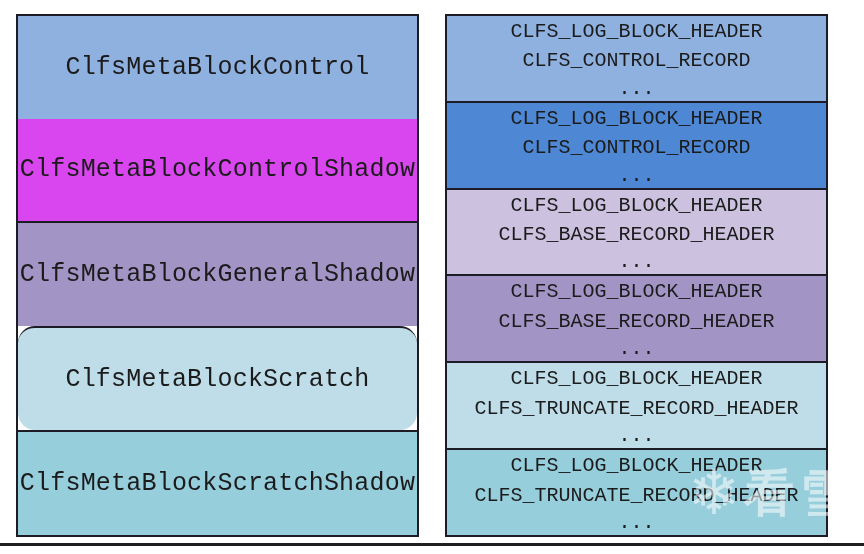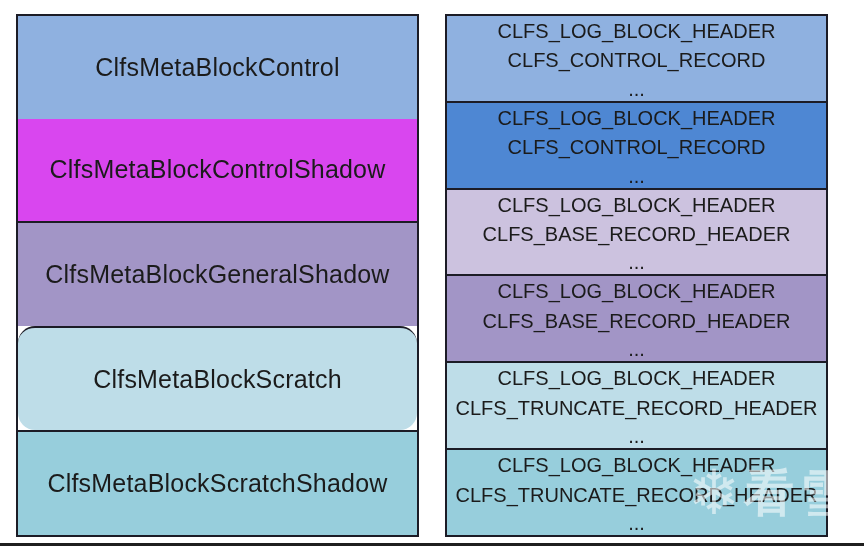--- a/index.html
+++ b/index.html
@@ -16,20 +16,21 @@
     font-family: "Liberation Sans", sans-serif;
   }
   .column {
     position: absolute;
     top: 14px;
     height: 523px;
     display: flex;
     flex-direction: column;
     box-sizing: border-box;
     border: 2px solid #1c1c26;
+    font-family: Liberation Mono, monospace;
   }
   #left-column {
     left: 16px;
     width: 403px;
   }
   #right-column {
     left: 445px;
     width: 383px;
   }
   .block {

